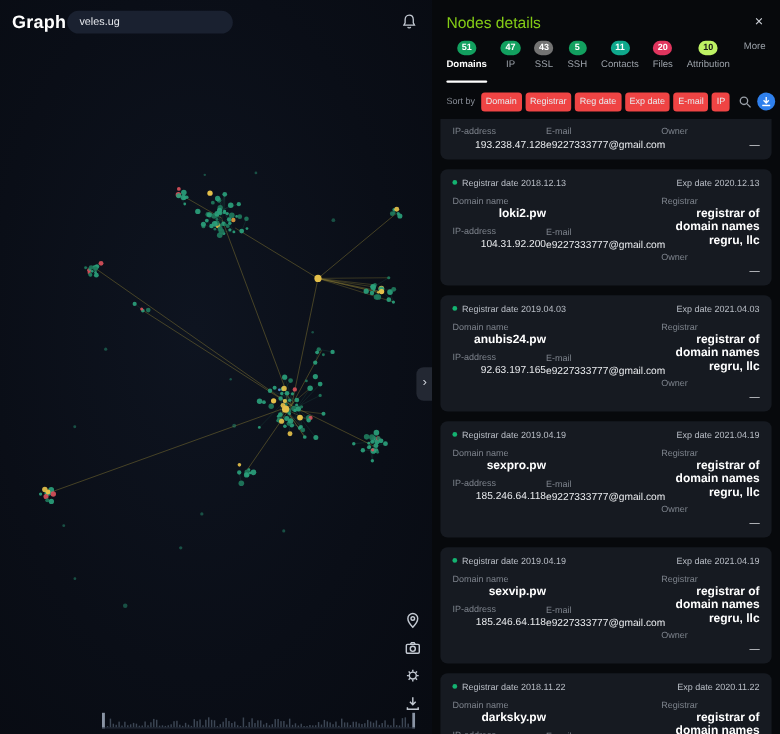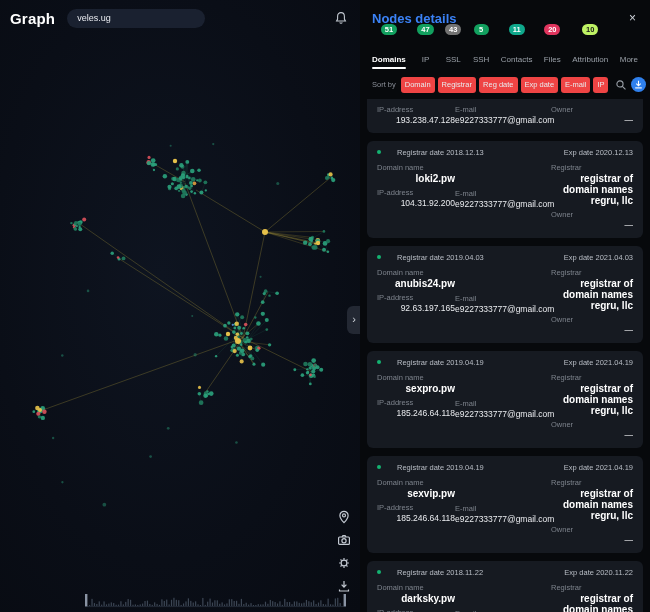--- a/index.html
+++ b/index.html
@@ -7,21 +7,21 @@
     width:650px;height:612px;overflow:hidden;position:relative;
     background:#06080c;font-family:"Liberation Sans",sans-serif;
     -webkit-font-smoothing:antialiased;
   }
   
   #left{
     position:absolute;left:0;top:0;width:360px;height:612px;overflow:hidden;
     background:radial-gradient(ellipse at 45% 45%, #0e1420 0%, #0a0e17 60%, #080b12 100%);
   }
   #graph-svg{position:absolute;left:0;top:0;}
-  .topbar{position:absolute;top:0;left:0;right:0;height:36px;display:flex;align-items:center;padding:0 10px;gap:12px;z-index:3;}
+  .topbar{position:absolute;top:0;left:0;right:0;height:36px;display:flex;align-items:center;padding:0 10px;gap:1px;z-index:3;}
   .app-title{color:#fff;font-size:15px;font-weight:bold;letter-spacing:.2px;}
   .search-pill{
     width:118px;height:19px;background:#1a2130;border:none;border-radius:10px;
     color:#e8eaef;font-size:9px;padding:0 10px;outline:none;
   }
   .bell-btn{margin-left:auto;background:none;border:none;padding:2px;cursor:pointer;color:#c3c9d2;display:flex;}
   .side-tools{position:absolute;right:8px;bottom:18px;display:flex;flex-direction:column;gap:7px;z-index:3;}
   .tool-btn{width:16px;height:16px;display:flex;align-items:center;justify-content:center;color:#c3c9d2;background:transparent;border:none;padding:0;cursor:pointer;}
   .timeline{position:absolute;left:85px;right:14px;bottom:4px;height:15px;z-index:3;cursor:ew-resize;}
   
@@ -30,41 +30,41 @@
     background:#232833;color:#cfd3da;border:none;border-radius:6px 0 0 6px;
     font-size:11px;line-height:1;display:flex;align-items:center;justify-content:center;
     padding:0 0 2px 1px;cursor:pointer;
   }
   
   #panel{
     position:absolute;left:360px;top:0;width:290px;height:612px;
     background:#07090c;display:flex;flex-direction:column;overflow:hidden;
   }
   .panel-head{display:flex;align-items:center;justify-content:space-between;padding:10px 12px 8px;}
-  .panel-title{color:#3b82f6;font-size:13px;font-weight:bold;}
+  .panel-title{color:#84cc16;font-size:13px;font-weight:normal;}
   .close-btn{color:#cfd3da;background:none;border:none;font-size:12px;line-height:1;cursor:pointer;padding:2px;}
   .tabs{display:flex;justify-content:space-between;align-items:flex-end;padding:0 12px;}
-  .tab{display:flex;flex-direction:column;align-items:center;justify-content:flex-end;gap:20px;height:30px;padding-bottom:5px;position:relative;cursor:pointer;}
+  .tab{display:flex;flex-direction:column;align-items:center;gap:3px;height:30px;padding-bottom:5px;position:relative;cursor:pointer;}
   .badge{font-size:7.5px;line-height:1;padding:2px 4px;border-radius:7px;font-weight:bold;min-width:7px;text-align:center;}
   .badge:empty{display:none;}
   .tab-label{font-size:8px;color:#9aa0a8;white-space:nowrap;}
   .tab.active .tab-label{color:#fff;font-weight:bold;}
   .tab.active::after{content:"";position:absolute;bottom:0;left:0;right:0;height:2px;background:#fff;border-radius:1px;}
   .sortrow{display:flex;align-items:center;gap:3px;padding:8px 12px 6px;}
   .sortby{font-size:7.5px;color:#8a8f98;margin-right:2px;white-space:nowrap;}
   .chip{background:#ef4444;color:#e8eaed;font-size:7.5px;padding:4px 4px;border-radius:3px;border:none;line-height:1;cursor:pointer;white-space:nowrap;}
   .sr-spacer{flex:1;}
   .icon-btn{background:none;border:none;padding:1px;color:#9aa0a8;display:flex;cursor:pointer;}
   .dl-btn{width:15px;height:15px;border-radius:50%;background:#2f80ed;display:flex;align-items:center;justify-content:center;border:none;cursor:pointer;flex:none;}
   
   .cards{flex:1;overflow:hidden;}
   .card{background:#161a21;border-radius:6px;margin:0 7px 8px;padding:7px 10px 8px;cursor:pointer;}
   .card.partial{border-radius:0 0 6px 6px;padding-top:6px;}
   .chead{display:flex;justify-content:space-between;align-items:center;font-size:7.5px;color:#b9bec6;margin-bottom:6px;}
-  .chead-left{display:flex;align-items:center;gap:16px;}
+  .chead-left{display:flex;align-items:center;gap:4px;}
   .dot{width:4px;height:4px;border-radius:50%;background:#14b371;flex:none;}
   .cbody{display:flex;}
   .ccol{display:flex;flex-direction:column;}
   .c1{width:78px;flex:none;}
   .c2{flex:1;min-width:0;}
   .c3{width:82px;flex:none;}
   .lbl{font-size:7.5px;color:#7d838c;line-height:9px;}
   .val{font-size:8.5px;color:#e9ebee;line-height:10px;margin-top:1px;white-space:nowrap;text-align:right;}
   .val.strong{font-size:10px;font-weight:bold;color:#fff;line-height:11px;white-space:normal;}
   .mt{margin-top:4px;}

